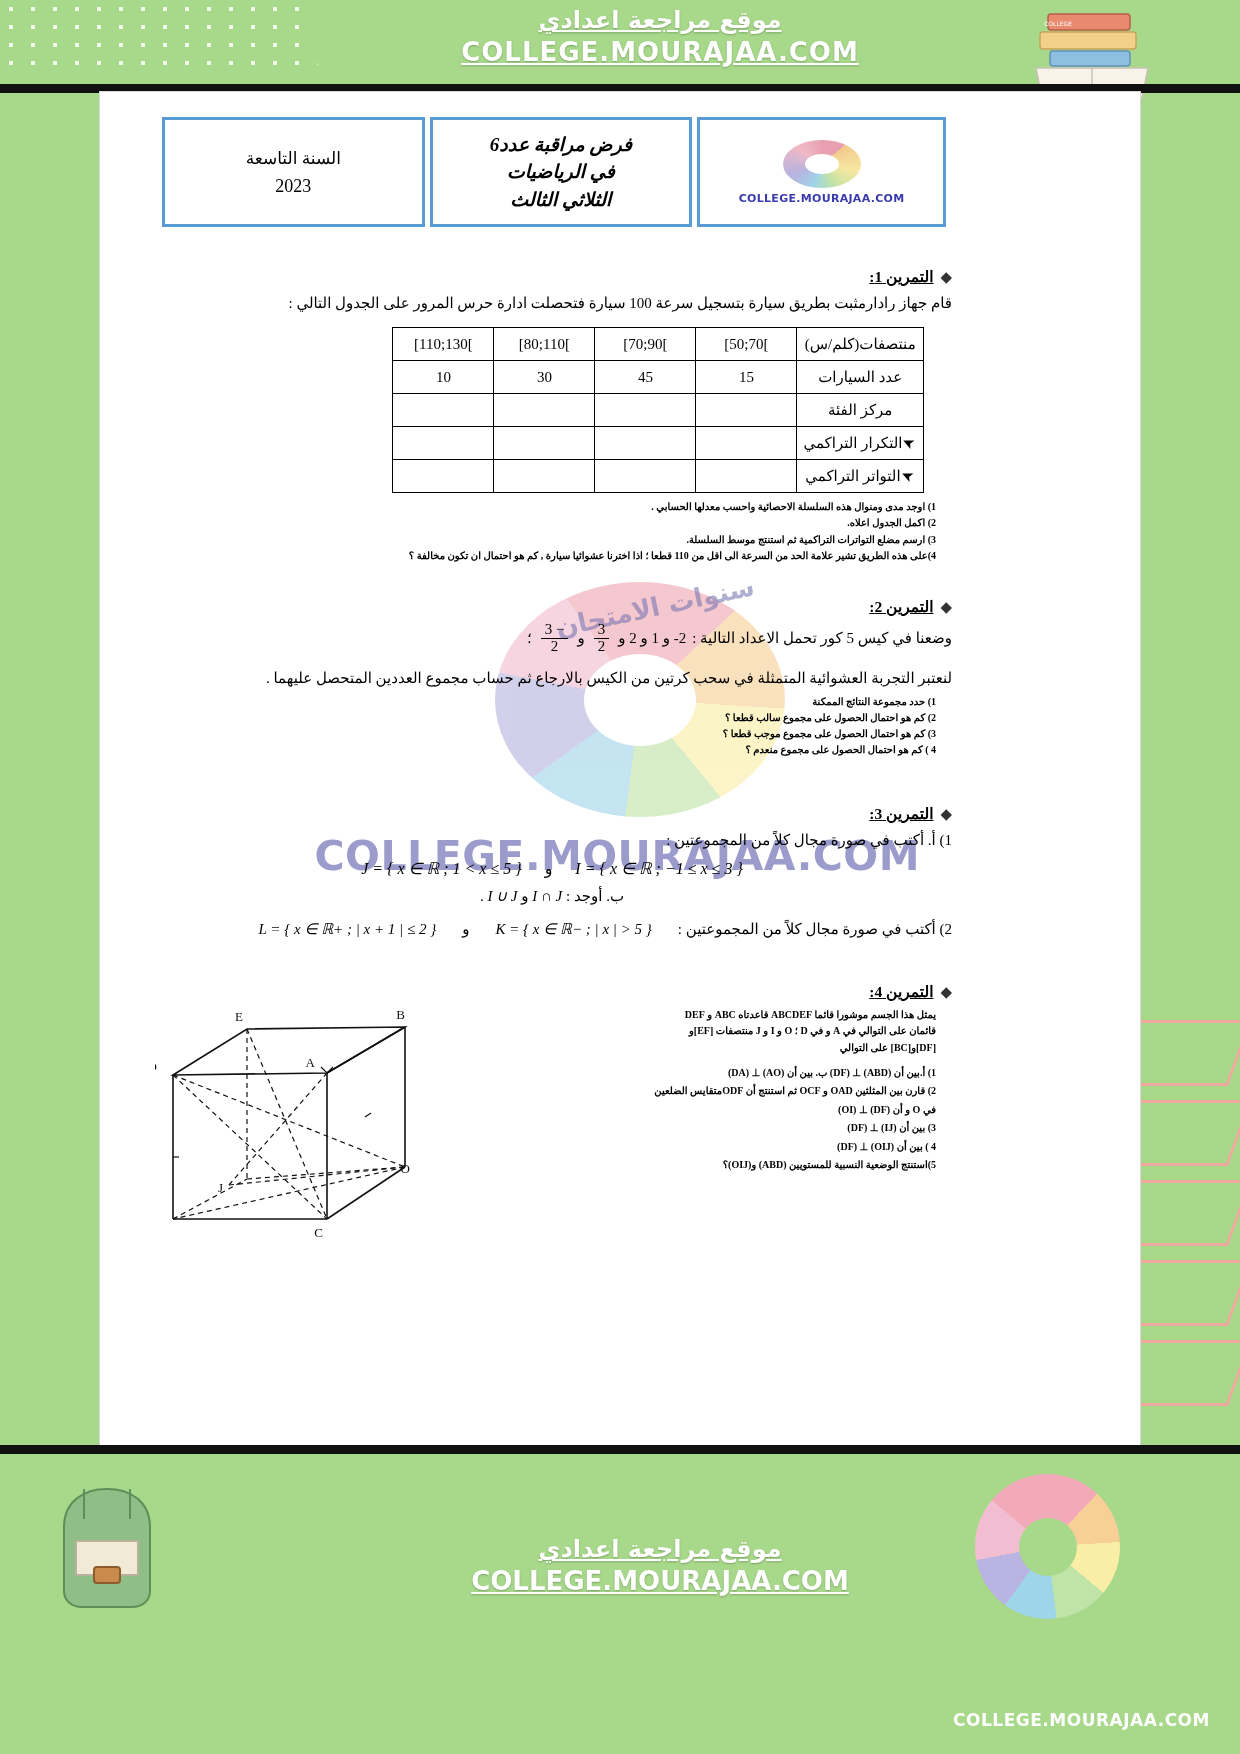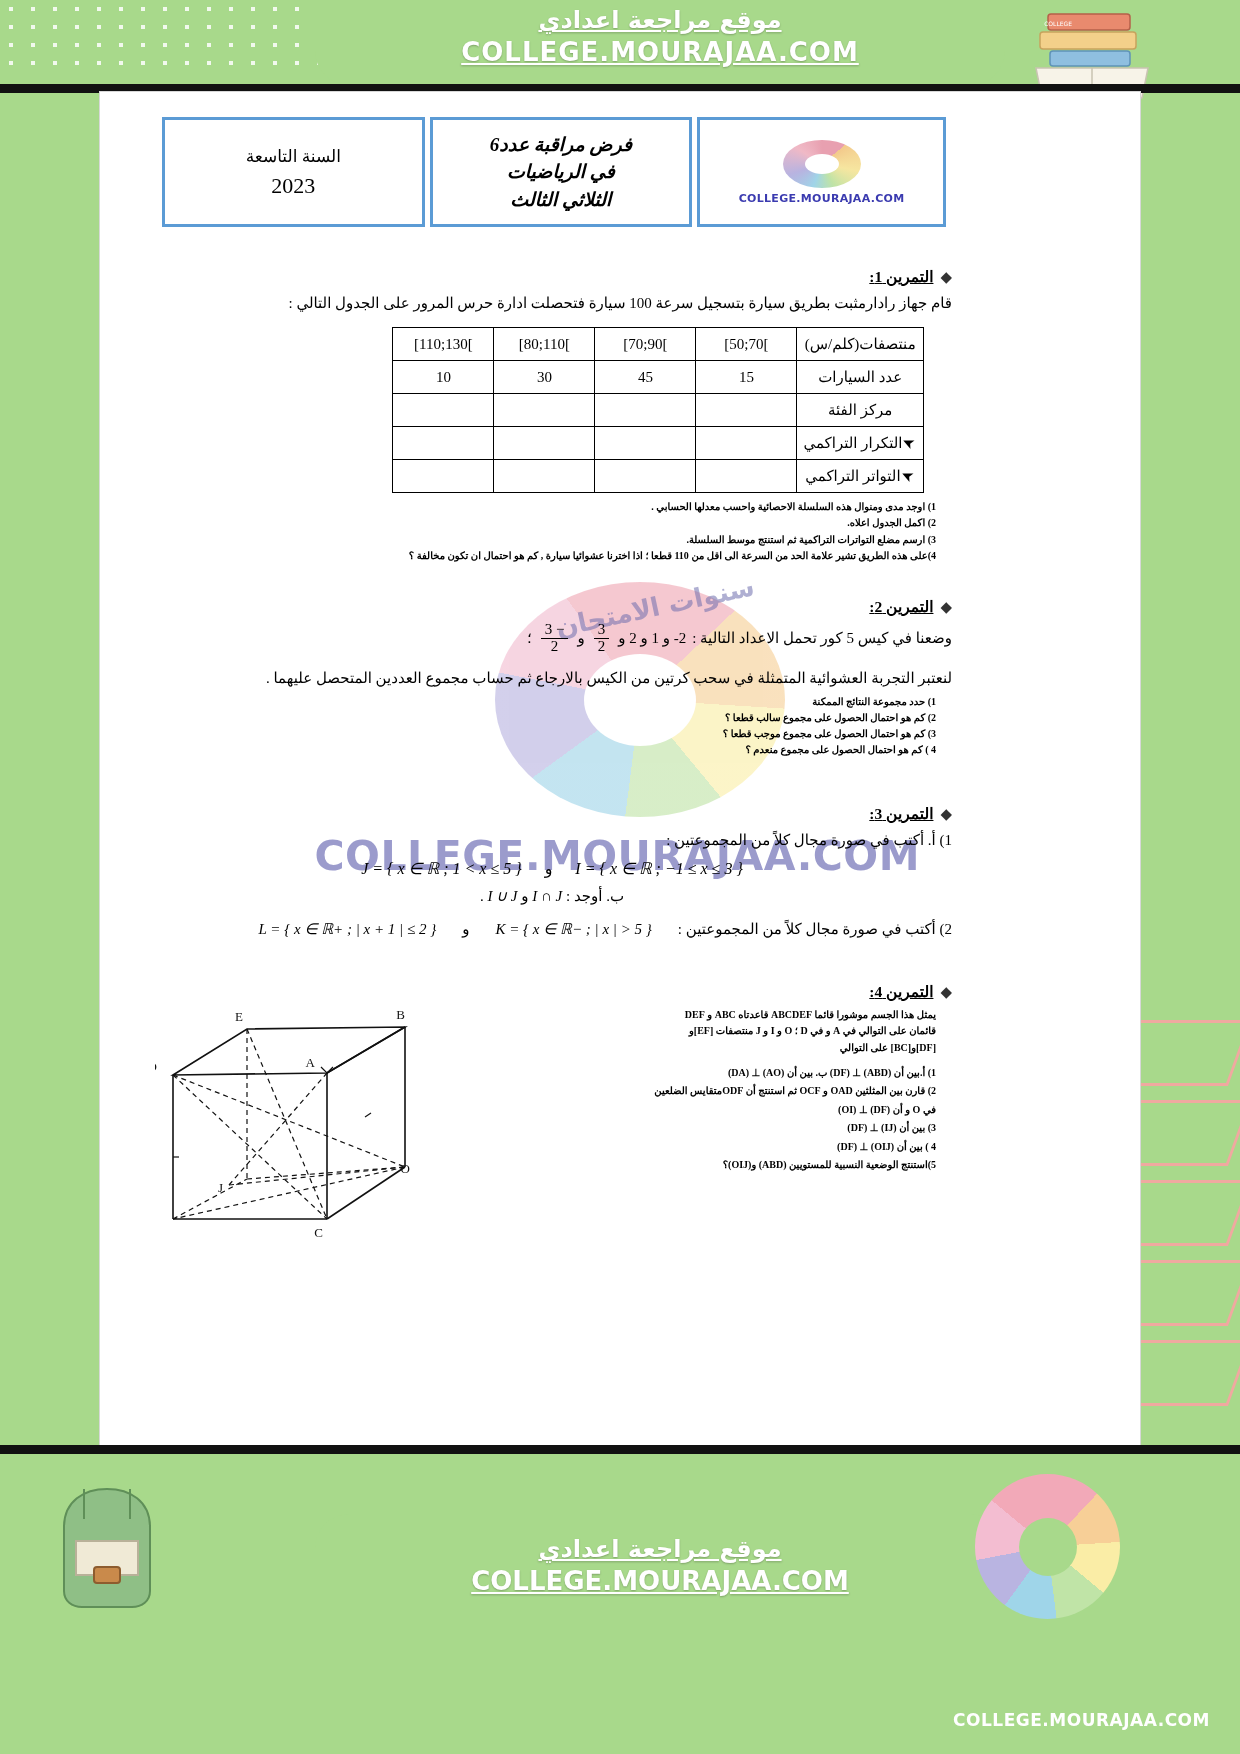--- a/index.html
+++ b/index.html
@@ -49,21 +49,21 @@
     box-shadow:0 0 0 1px #d8d8d8;overflow:hidden;}
 
   
   .idtable{position:absolute;left:62px;top:25px;width:784px;height:110px;display:flex;gap:5px;}
   .idcell{border:3px solid #5b9bd5;background:#fff;display:flex;flex-direction:column;
     align-items:center;justify-content:center;text-align:center;}
   .idcell.left{width:262px;}
   .idcell.mid{width:262px;}
   .idcell.right{width:248px;}
   .idcell .ar{font-size:17px;color:#000;line-height:1.45;}
-  .idcell .num{font-size:22px;color:#000;margin-top:4px;}
+  .idcell .num{font-size:18px;color:#000;margin-top:4px;}
   .idcell.mid .ar{font-weight:bold;font-size:19px;font-style:italic;}
 
   
   .donut{width:78px;height:48px;border-radius:50%;position:relative;overflow:hidden;
     background:conic-gradient(#e8a0b0 0 14%,#f3c98b 14%,#f6e6a0 28%,#bfe3a6 42%,
       #9fd4e8 56%,#b8b3e0 70%,#f0b9c6 84%,#e8a0b0 100%);}
   .donut:after{content:"";position:absolute;left:50%;top:50%;width:34px;height:20px;
     background:#fff;border-radius:50%;transform:translate(-50%,-50%);}
   .logo-cap{font-family:"DejaVu Sans",sans-serif;font-weight:bold;font-size:11px;color:#3b3bb0;
     letter-spacing:.3px;margin-top:4px;}

